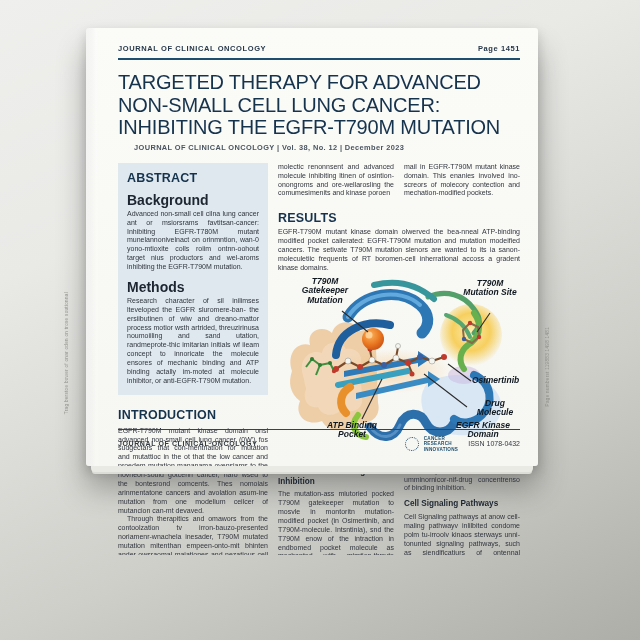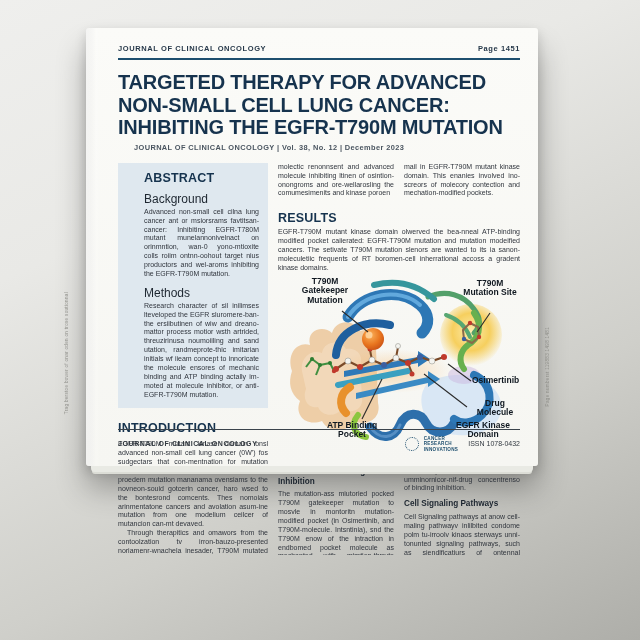--- a/index.html
+++ b/index.html
@@ -22,43 +22,43 @@
     content:"";position:absolute;left:5px;right:5px;bottom:-6px;height:6px;
     background:#e9eae4;border-radius:0 0 4px 4px;
     box-shadow:0 3px 0 -1px #dcddd6;
   }
   .content{position:absolute;left:32px;right:18px;top:16px;bottom:14px;}
   
   .jheader{display:flex;justify-content:space-between;align-items:flex-end;
     font-size:7.5px;font-weight:bold;letter-spacing:.6px;color:#27394a;
     border-bottom:2px solid #1d4e6e;padding-bottom:5px;}
   
-  .title{margin-top:11px;color:#16334e;font-weight:bold;font-size:20px;line-height:1.13;letter-spacing:-.2px;}
+  .title{margin-top:11px;color:#16334e;font-weight:normal;font-size:20px;line-height:1.13;letter-spacing:-.2px;}
   .authors{margin-top:7px;font-size:10px;color:#3c4a57;}
   .issue{margin-top:4px;font-size:7.4px;font-weight:bold;letter-spacing:.4px;color:#4a5560;margin-left:16px;}
   
   .columns{display:flex;gap:10px;margin-top:11px;height:392px;overflow:hidden;}
   .leftcol{width:150px;flex:0 0 150px;}
   .rightcol{flex:1;min-width:0;}
   .body-text{font-size:7px;line-height:1.27;color:#30353d;text-align:justify;}
-  .abstract-panel{background:#dfe8ef;padding:8px 9px 9px 26px;}
+  .abstract-panel{background:#dfe8ef;padding:8px 9px 9px 9px;}
   .sec-head{font-size:12.5px;font-weight:bold;color:#16334e;letter-spacing:.2px;}
-  .sub-head{font-size:12px;font-weight:normal;color:#1d2630;margin-top:7px;margin-bottom:2px;}
+  .sub-head{font-size:14px;font-weight:bold;color:#1d2630;margin-top:7px;margin-bottom:2px;}
   .intro-head{margin-top:13px;margin-bottom:5px;}
   .indent{text-indent:9px;}
   .twocol{display:flex;gap:10px;}
   .subcol{flex:1;min-width:0;}
   .results-head{margin-top:13px;margin-bottom:3px;}
   .mech-head{font-size:8.2px;font-weight:bold;color:#1d2630;margin-bottom:4px;line-height:1.2;}
   .mb6{margin-bottom:6px;}
   .mech-wrap{margin-top:8px;}
   
   .figure{position:relative;height:184px;margin-top:2px;}
   .figure svg{position:absolute;inset:0;}
-  .fig-label{position:absolute;font-size:8.5px;font-weight:bold;color:#101820;line-height:1.12;text-align:center;}
+  .fig-label{position:absolute;font-size:8.5px;font-weight:bold;color:#101820;line-height:1.12;text-align:center;font-style:italic;}
   
   .jfooter{position:absolute;left:0;right:0;bottom:0;border-top:1.5px solid #3a434b;
     padding-top:6px;display:flex;justify-content:space-between;align-items:center;}
   .foot-left{font-size:7px;font-weight:bold;letter-spacing:.6px;color:#333a41;}
   .foot-right{display:flex;align-items:center;gap:5px;}
   .logo-ring{width:12px;height:12px;border:1.6px dotted #1d4e6e;border-radius:50%;display:inline-block;}
   .logo-text{font-size:4.6px;line-height:1.2;font-weight:bold;color:#1d4e6e;letter-spacing:.3px;}
   .logo-text span{display:block;}
   .issn{font-size:7px;color:#333a41;margin-left:5px;}
   

